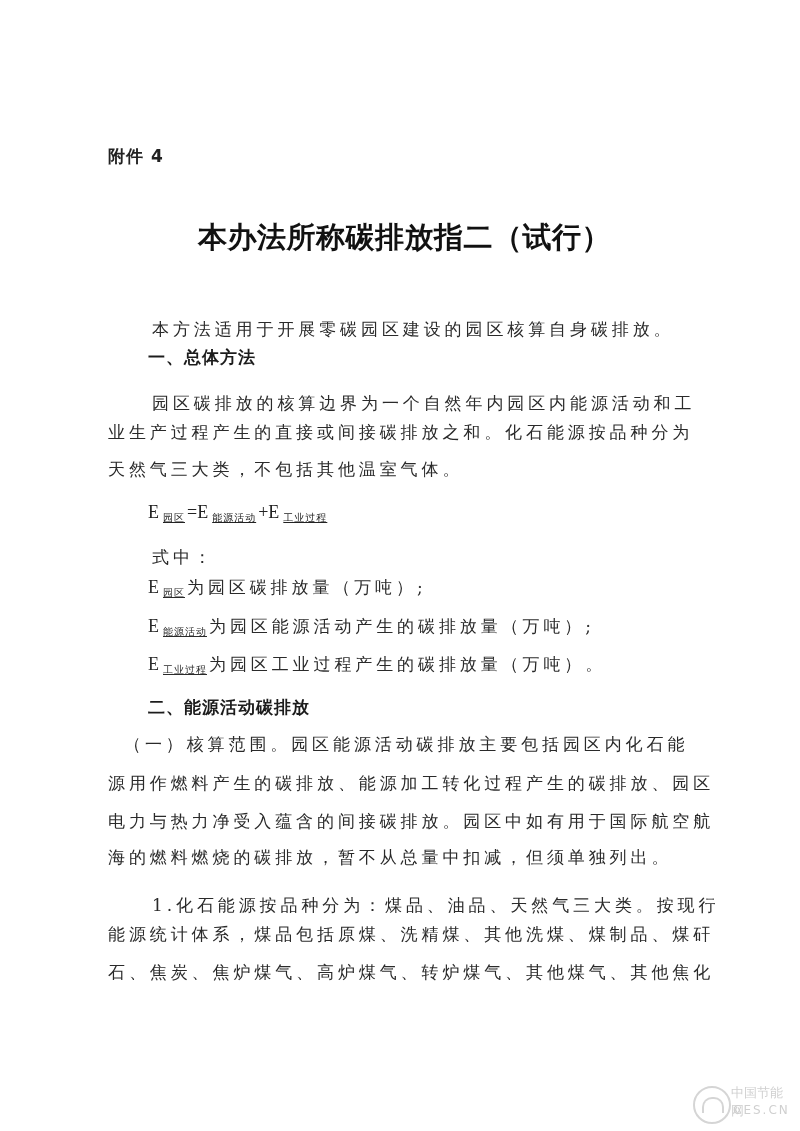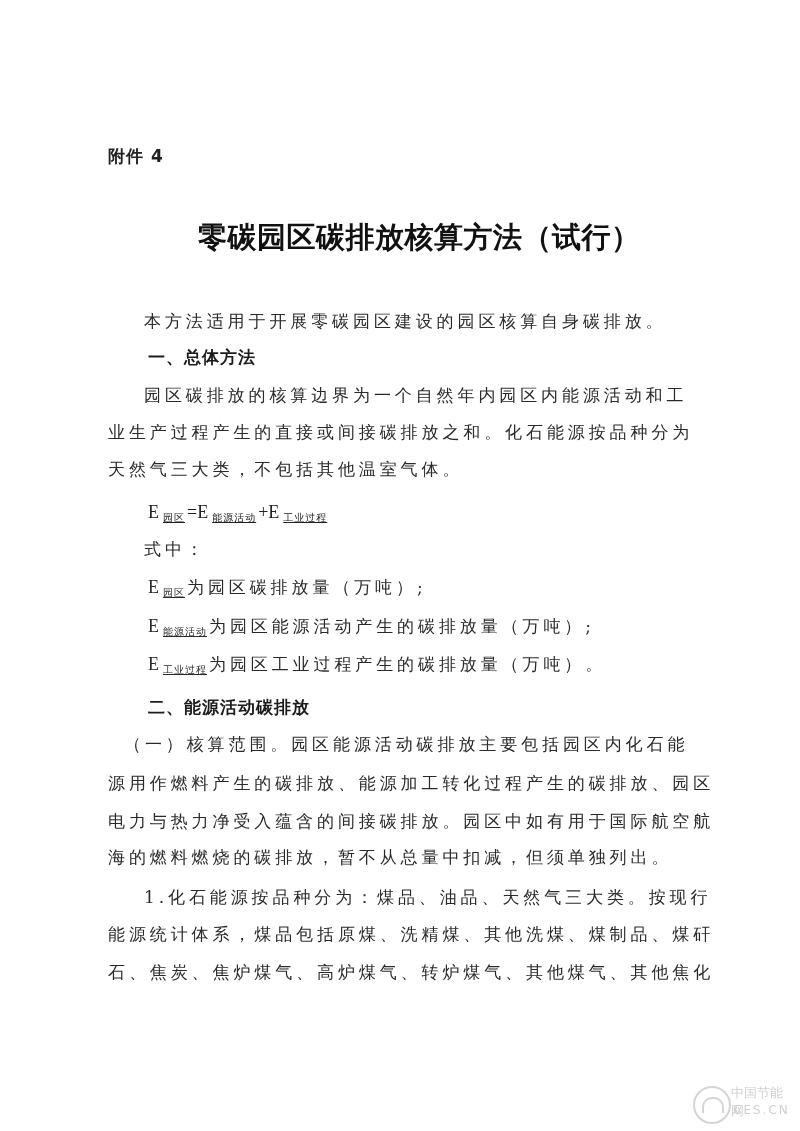--- a/index.html
+++ b/index.html
@@ -4,21 +4,21 @@
 <style>
   html, body { margin: 0; padding: 0; }
   body {
     width: 800px; height: 1131px; background: #ffffff; position: relative; overflow: hidden;
     font-family: "DejaVu Serif", "Liberation Serif", serif; color: #222;
   }
   .line {
     position: absolute; left: 108px; white-space: nowrap;
     font-size: 17px; letter-spacing: 3.9px; line-height: 22px; color: #2a2a2a;
   }
-  .indent { left: 144px; }
+  .indent { left: 152px; margin-top: 8px; }
   .attach {
     position: absolute; left: 108px; top: 145px;
     font-family: "DejaVu Sans", "Liberation Sans", sans-serif; font-weight: bold;
     font-size: 17px; color: #222; letter-spacing: 1px;
   }
   .title {
     position: absolute; left: 198px; top: 218px; white-space: nowrap;
     font-family: "DejaVu Serif", "Liberation Serif", serif; font-weight: bold;
     font-size: 29px; letter-spacing: 0.5px; color: #111;
   }
@@ -41,21 +41,21 @@
   .wm-logo { position: absolute; left: 0; top: 2px; width: 34px; height: 34px; border: 2px solid #888; border-radius: 50%; }
   .wm-logo::before { content: ""; position: absolute; left: 7px; top: 9px; width: 18px; height: 14px; border: 2px solid #888; border-top-left-radius: 10px; border-top-right-radius: 10px; border-bottom: none; }
   .wm-cn { position: absolute; left: 38px; top: 0; font-size: 13px; letter-spacing: 0; }
   .wm-en { position: absolute; left: 40px; top: 19px; font-size: 12px; letter-spacing: 2px; }
 </style>
 </head>
 <body>
 
 <div>
   <div class="attach">附件 4</div>
-  <div class="title">零碳园区碳排放核算方法（试行）</div>
+  <div class="title">本办法所称碳排放指二（试行）</div>
 
   <div class="line indent" style="top:310px;">本方法适用于开展零碳园区建设的园区核算自身碳排放。</div>
 
   <div class="heading" style="top:346px;">一、总体方法</div>
 
   <div class="line indent" style="top:384px;">园区碳排放的核算边界为一个自然年内园区内能源活动和工</div>
   <div class="line" style="top:421px;">业生产过程产生的直接或间接碳排放之和。化石能源按品种分为</div>
   <div class="line" style="top:458px;">天然气三大类，不包括其他温室气体。</div>
 
   <div class="formula" style="top:502px;">

